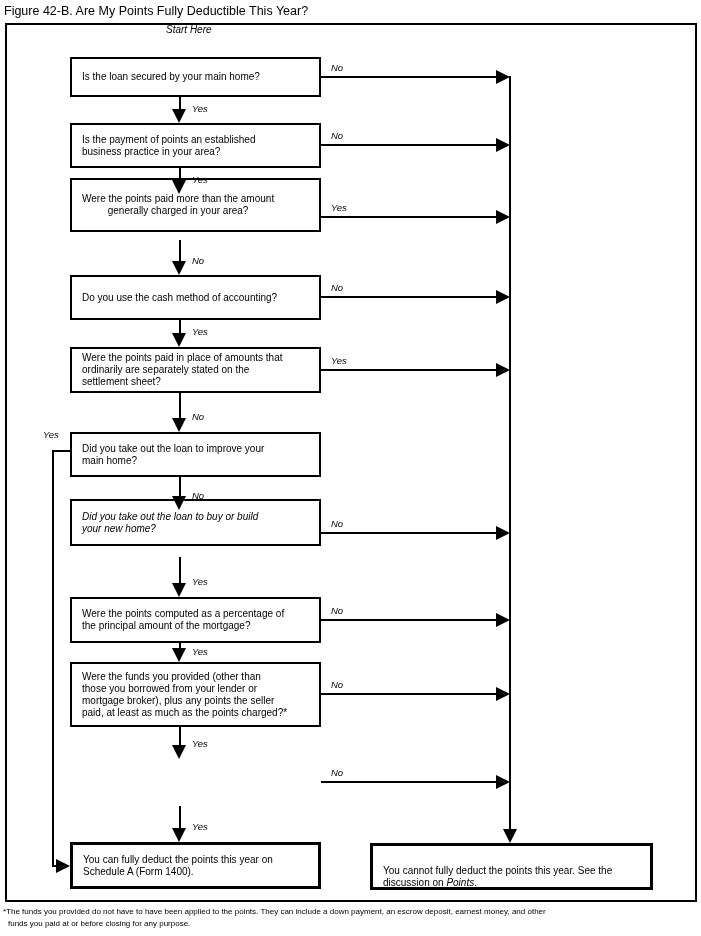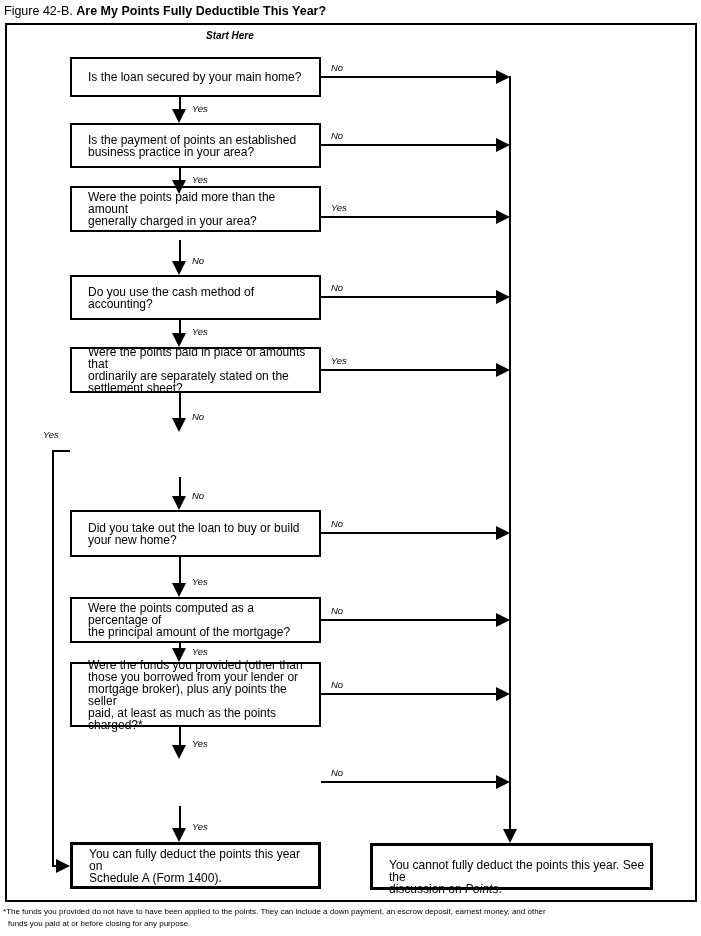--- a/index.html
+++ b/index.html
@@ -2,28 +2,28 @@
 <html><head>
 <meta charset="utf-8">
 <style>
   * { box-sizing: border-box; margin: 0; padding: 0; }
   html,body { background:#fff; }
   .page {
     position: relative; width: 701px; height: 936px; background: #fff;
     font-family: "Liberation Sans", sans-serif; color: #000; overflow: hidden;
   }
   .fig-title { position: absolute; left: 4px; top: 4px; font-size: 12.5px; white-space: nowrap; }
-  .fig-title .bold { font-weight: bold; }
+  .fig-title .bold { font-weight: normal; }
   .outer-border { position: absolute; left: 5px; top: 23px; width: 692px; height: 879px; border: 2px solid #000; }
-  .start-here { position: absolute; left: 166px; top: 30px; font-size: 10px; font-style: italic; font-weight: bold; margin-left: 40px; }
+  .start-here { position: absolute; left: 166px; top: 24px; font-size: 10px; font-style: italic; font-weight: normal; }
   .qbox {
     position: absolute; left: 70px; width: 251px; border: 2px solid #000;
     display: flex; align-items: center; background: #fff;
   }
-  .qbox .txt { padding-left: 16px; padding-right: 2px; font-size: 12px; line-height: 12px; white-space: pre-line; }
+  .qbox .txt { padding-left: 10px; padding-right: 2px; font-size: 10px; line-height: 12px; white-space: pre-line; }
   .qbox .txt.nopre { white-space: normal; margin-top: 20px; }
   .result { border-width: 3px; }
   .lbl { position: absolute; font-size: 9.5px; font-style: italic; white-space: nowrap; }
   .vline, .hline { position: absolute; background: #000; }
   .ar-d { position: absolute; width: 0; height: 0; border-left: 7px solid transparent; border-right: 7px solid transparent; border-top: 14px solid #000; }
   .ar-r { position: absolute; width: 0; height: 0; border-top: 7px solid transparent; border-bottom: 7px solid transparent; border-left: 14px solid #000; }
   .footnote-line { position: absolute; font-size: 8px; white-space: nowrap; }
 </style>
 </head>
 <body>
@@ -36,33 +36,37 @@
 
   <div class="start-here">Start Here</div>
 
   <div class="qbox" style="top:57px;height:40px;">
       <div class="txt">Is the loan secured by your main home?</div>
     </div>
   <div class="qbox" style="top:123px;height:45px;">
       <div class="txt">Is the payment of points an established
 business practice in your area?</div>
     </div>
-  <div class="qbox" style="top:186px;height:46px;">
+  <div class="qbox" style="top:178px;height:54px;text-align:center;">
       <div class="txt">Were the points paid more than the amount
 generally charged in your area?</div>
     </div>
   <div class="qbox" style="top:275px;height:45px;">
       <div class="txt">Do you use the cash method of accounting?</div>
     </div>
   <div class="qbox" style="top:347px;height:46px;">
       <div class="txt">Were the points paid in place of amounts that
 ordinarily are separately stated on the
 settlement sheet?</div>
     </div>
-  <div class="qbox" style="top:510px;height:47px;">
+  <div class="qbox" style="top:432px;height:45px;">
+      <div class="txt">Did you take out the loan to improve your
+main home?</div>
+    </div>
+  <div class="qbox" style="top:499px;height:47px;font-style:italic;">
       <div class="txt">Did you take out the loan to buy or build
 your new home?</div>
     </div>
   <div class="qbox" style="top:597px;height:46px;">
       <div class="txt">Were the points computed as a percentage of
 the principal amount of the mortgage?</div>
     </div>
   <div class="qbox" style="top:662px;height:65px;">
       <div class="txt">Were the funds you provided (other than
 those you borrowed from your lender or

